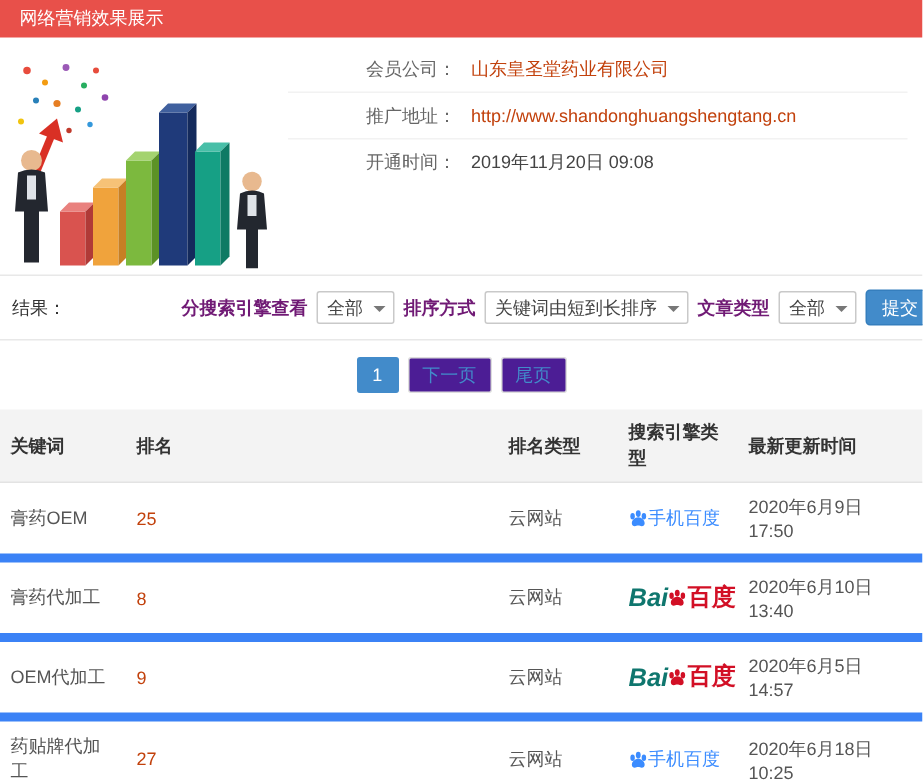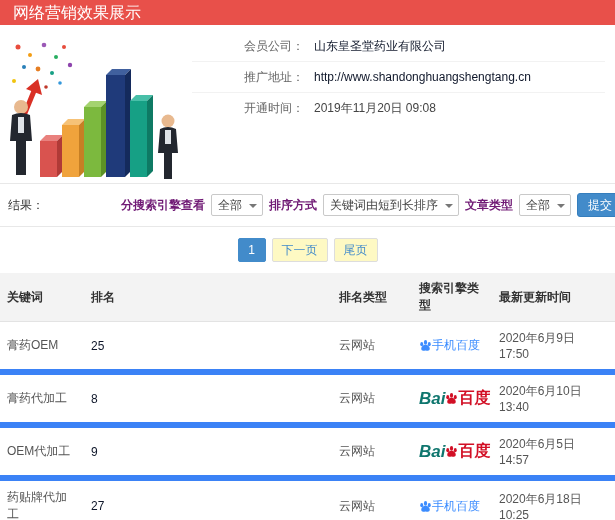--- a/index.html
+++ b/index.html
@@ -4,30 +4,30 @@
 <style>
   * { box-sizing: border-box; }
   html,body { margin:0; padding:0; }
   body {
     width:615px; height:520px; overflow:hidden;
     font-family:"Liberation Sans","DejaVu Sans",sans-serif;
     font-size:12px; color:#333; background:#fff;
   }
   .topbar {
     background:#e8504a; color:#fff; height:25px; line-height:25px;
-    padding:0 13px; font-size:16px;
+    padding:0 13px; font-size:12px;
   }
   .hero { display:flex; padding-top:4px; }
   .hero-graphic { flex:0 0 192px; height:150px; }
   .info { flex:1; padding:2px 10px 0 0; }
   .info-row { display:flex; align-items:center; height:31px; border-bottom:1px solid #f2f2f2; }
   .info-row:last-child { border-bottom:none; }
   .info-label { width:112px; text-align:right; color:#666; flex:0 0 112px; }
   .info-value { margin-left:10px; color:#444; }
-  .link { color:#0f172a; text-decoration:none; cursor:pointer; }
+  .link { color:#c2410c; text-decoration:none; cursor:pointer; }
   .highlight { color:#ff6600; }
   .suffix { color:#444; }
   .results {
     display:flex; align-items:center; justify-content:space-between;
     border-top:1px solid #e8e8e8; border-bottom:1px solid #e8e8e8;
     padding:9px 0 9px 8px; margin-top:4px;
   }
   .result-label { color:#333; }
   .filters { display:flex; align-items:center; gap:6px; }
   .flabel { color:#701a75; font-weight:bold; white-space:nowrap; }
@@ -42,21 +42,21 @@
   }
   .submit {
     background:#428bca; color:#fff; border:1px solid #357ebd; height:24px;
     padding:0 10px; border-radius:3px; cursor:pointer; margin-right:-8px;
     font-size:12px; font-family:inherit;
   }
   .pagination { display:flex; justify-content:center; gap:6px; padding:11px 0; }
   .page {
     min-width:28px; height:24px; line-height:22px; text-align:center;
     border:1px solid #ddd; color:#428bca; padding:0 9px; border-radius:2px;
-    background:#fef9c3; cursor:pointer;
+    background:#4c1d95; cursor:pointer;
   }
   .page.active { background:#428bca; color:#fff; border-color:#428bca; }
   table { width:100%; border-collapse:collapse; font-size:12px; table-layout:fixed; }
   thead th {
     background:#f3f3f3; text-align:left; padding:7px 7px; font-weight:bold;
     color:#333; border-bottom:1px solid #e3e3e3;
   }
   tbody td { padding:8px 7px; border-bottom:6px solid #3b82f6; color:#555; }
   th.c-kw, td.c-kw { width:84px; }
   th.c-rank, td.c-rank { width:248px; }

